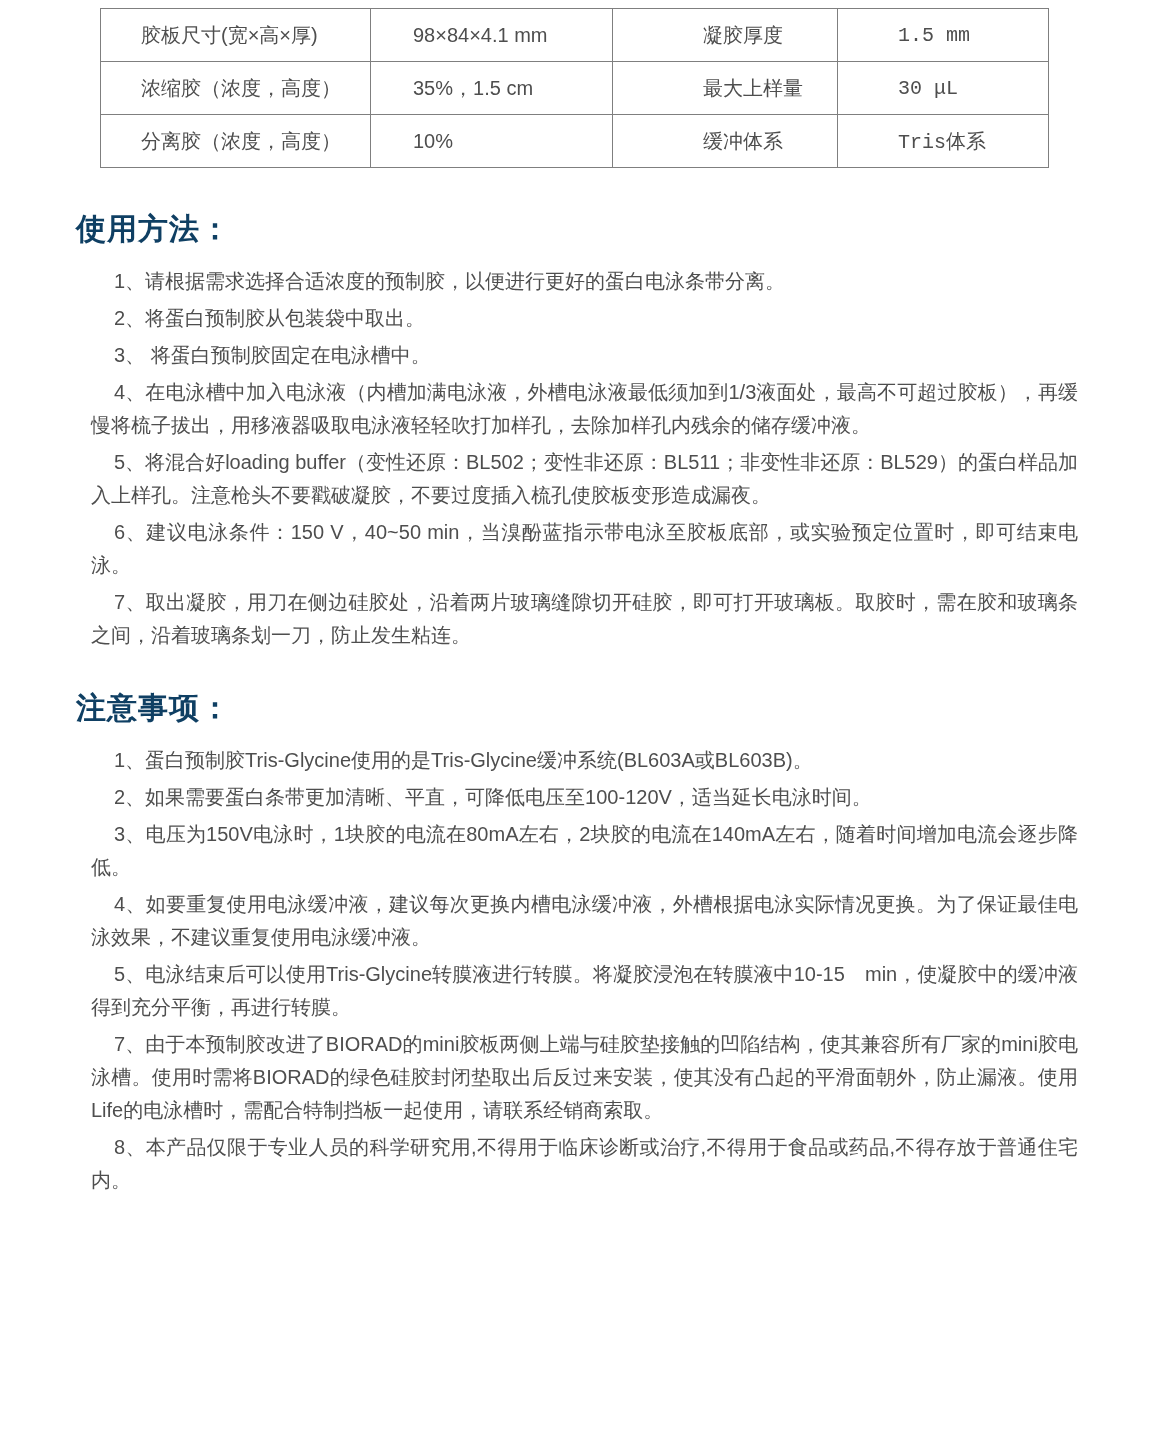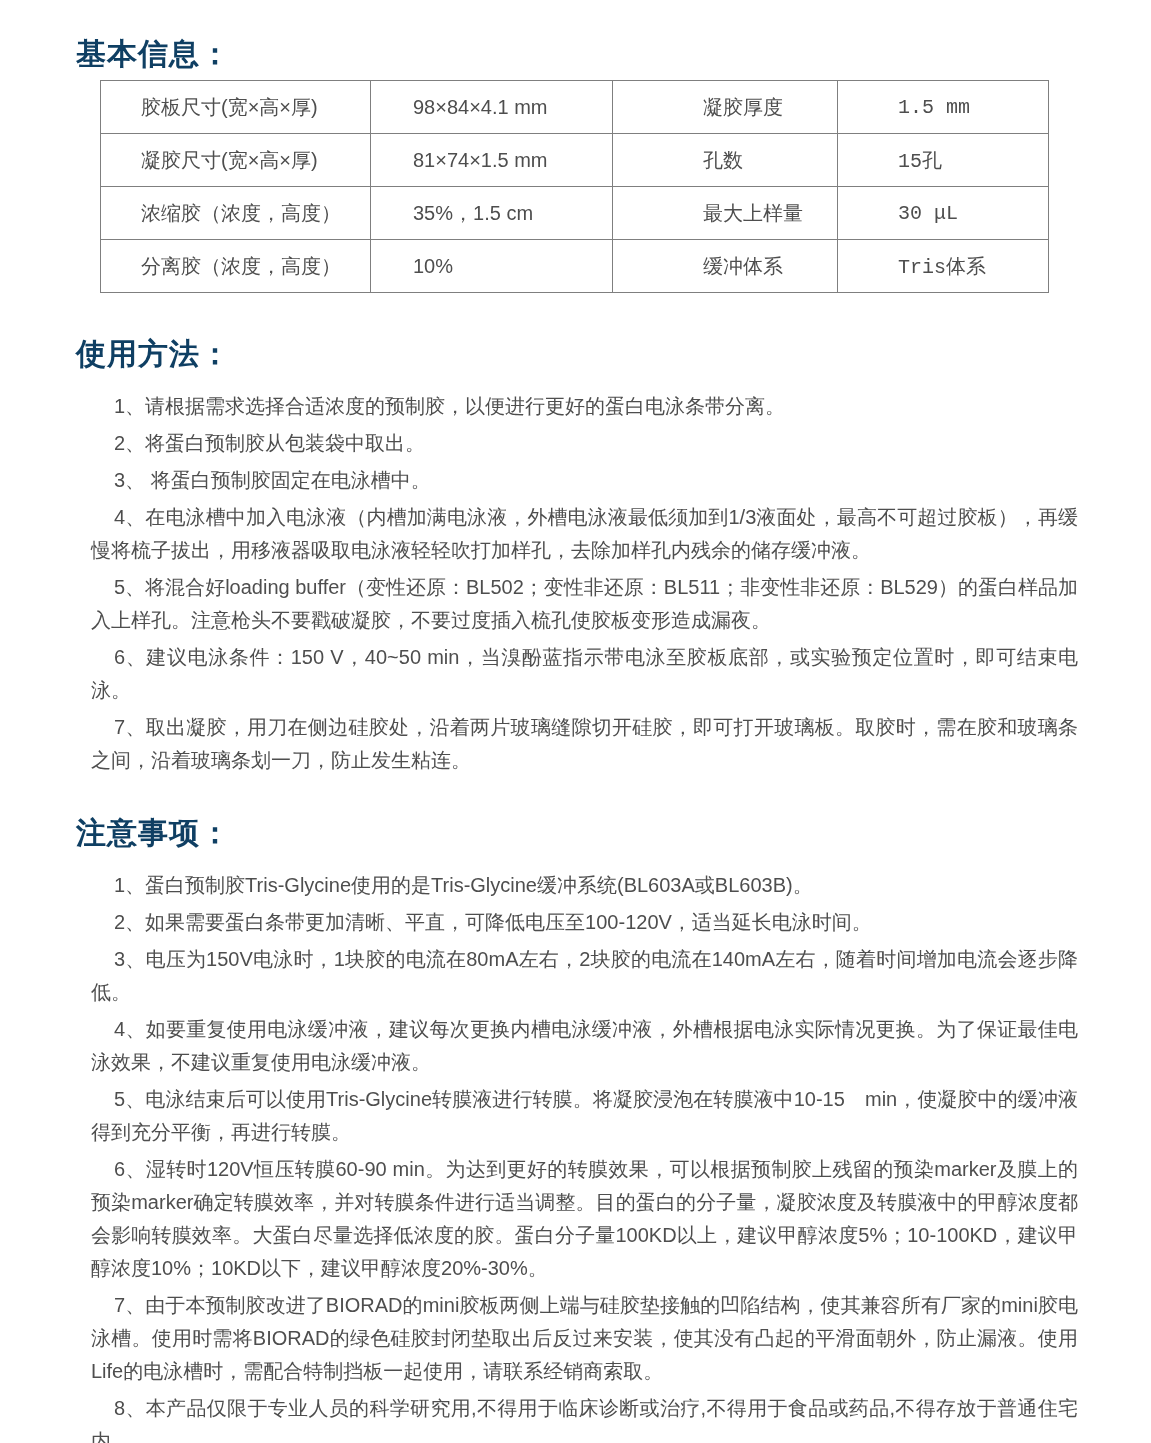--- a/index.html
+++ b/index.html
@@ -59,41 +59,34 @@
     color: #4e4e4e;
     text-indent: 23px;
     text-align: justify;
   }
 </style>
 </head>
 <body>
 
 <div class="page">
 
-  <h2 class="sec-title" id="t-basic">基本信息：</h2>
 
   <table class="spec-table">
     <colgroup>
         <col class="c1">
         <col class="c2">
         <col class="c3">
         <col class="c4">
       </colgroup>
     <tbody>
       <tr>
         <td>胶板尺寸(宽×高×厚)</td>
         <td>98×84×4.1 mm</td>
         <td>凝胶厚度</td>
         <td>1.5 mm</td>
-      </tr>
-      <tr>
-        <td>凝胶尺寸(宽×高×厚)</td>
-        <td>81×74×1.5 mm</td>
-        <td>孔数</td>
-        <td>15孔</td>
       </tr>
       <tr>
         <td>浓缩胶（浓度，高度）</td>
         <td>35%，1.5 cm</td>
         <td>最大上样量</td>
         <td>30 μL</td>
       </tr>
       <tr>
         <td>分离胶（浓度，高度）</td>
         <td>10%</td>
@@ -116,19 +109,18 @@
   </div>
 
   <h2 class="sec-title" id="t-notes">注意事项：</h2>
 
   <div class="text-block">
     <p class="item">1、蛋白预制胶Tris-Glycine使用的是Tris-Glycine缓冲系统(BL603A或BL603B)。</p>
     <p class="item">2、如果需要蛋白条带更加清晰、平直，可降低电压至100-120V，适当延长电泳时间。</p>
     <p class="item">3、电压为150V电泳时，1块胶的电流在80mA左右，2块胶的电流在140mA左右，随着时间增加电流会逐步降低。</p>
     <p class="item">4、如要重复使用电泳缓冲液，建议每次更换内槽电泳缓冲液，外槽根据电泳实际情况更换。为了保证最佳电泳效果，不建议重复使用电泳缓冲液。</p>
     <p class="item">5、电泳结束后可以使用Tris-Glycine转膜液进行转膜。将凝胶浸泡在转膜液中10-15　min，使凝胶中的缓冲液得到充分平衡，再进行转膜。</p>
-    <p class="item">6、湿转时120V恒压转膜60-90 min。为达到更好的转膜效果，可以根据预制胶上残留的预染marker及膜上的预染marker确定转膜效率，并对转膜条件进行适当调整。目的蛋白的分子量，凝胶浓度及转膜液中的甲醇浓度都会影响转膜效率。大蛋白尽量选择低浓度的胶。蛋白分子量100KD以上，建议甲醇浓度5%；10-100KD，建议甲醇浓度10%；10KD以下，建议甲醇浓度20%-30%。</p>
     <p class="item">7、由于本预制胶改进了BIORAD的mini胶板两侧上端与硅胶垫接触的凹陷结构，使其兼容所有厂家的mini胶电泳槽。使用时需将BIORAD的绿色硅胶封闭垫取出后反过来安装，使其没有凸起的平滑面朝外，防止漏液。使用Life的电泳槽时，需配合特制挡板一起使用，请联系经销商索取。</p>
     <p class="item">8、本产品仅限于专业人员的科学研究用,不得用于临床诊断或治疗,不得用于食品或药品,不得存放于普通住宅内。</p>
 
   </div>
 
 </div>
 
 </body></html>

